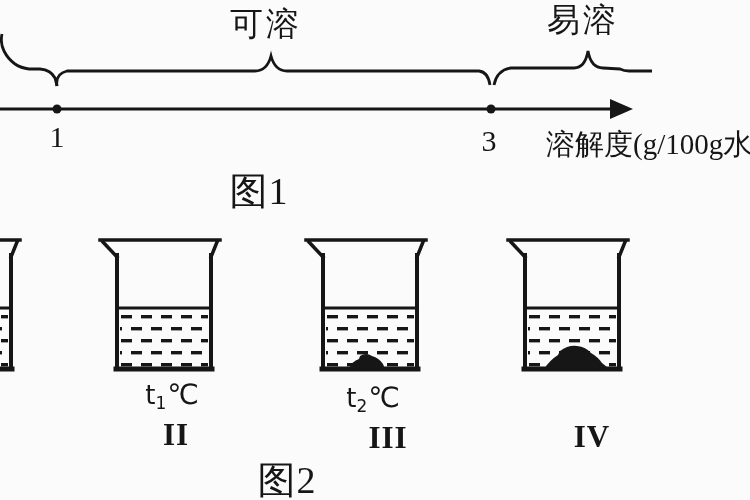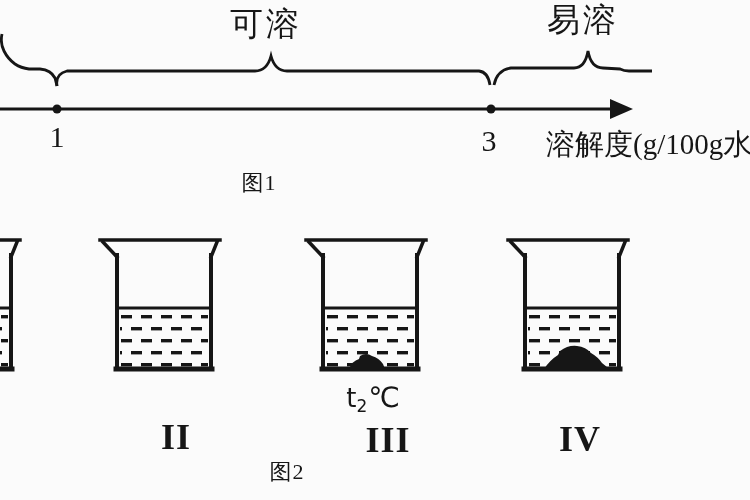--- a/index.html
+++ b/index.html
@@ -38,38 +38,38 @@
     font-family: "Liberation Serif", "DejaVu Serif", serif;
     font-size: 30px;
   }
   .axis-label {
     font-family: "Liberation Serif", "DejaVu Serif", serif;
     font-size: 29px;
     letter-spacing: 0px;
   }
   .caption {
     font-family: "Liberation Serif", "DejaVu Serif", serif;
-    font-size: 22px;
+    font-size: 38px;
     letter-spacing: 1px;
   }
   .temp {
     font-size: 26px;
     font-family: "DejaVu Sans", sans-serif;
   }
   .temp sub {
     font-size: 17px;
     vertical-align: -5px;
   }
   .temp .deg {
     font-size: 28px;
     margin-left: 1px;
   }
   .numeral {
     font-family: "Liberation Serif", "DejaVu Serif", serif;
-    font-size: 36px;
+    font-size: 31px;
     font-weight: bold;
     letter-spacing: 1px;
   }
 </style>
 </head>
 <body>
 
 <div id="canvas">
 
   <svg id="artwork" width="750" height="500" viewBox="0 0 750 500">
@@ -119,24 +119,27 @@
   <div class="txt cjk centered" style="left:583px; top:4px;">易溶</div>
 
   <div class="txt tick centered" style="left:57px; top:122px;">1</div>
 
   <div class="txt tick centered" style="left:489px; top:126px;">3</div>
 
   <div class="txt axis-label" style="left:546px; top:130px;">溶解度(g/100g水</div>
 
   <div class="txt caption centered" style="left:259px; top:172px;">图1</div>
 
+  <div class="txt temp centered" style="left:172px; top:381px;">
+    <span>t</span><sub>1</sub><span class="deg">℃</span>
+  </div>
   <div class="txt numeral centered" style="left:176px; top:419px;">II</div>
 
   <div class="txt temp centered" style="left:373px; top:384px;">
     <span>t</span><sub>2</sub><span class="deg">℃</span>
   </div>
   <div class="txt numeral centered" style="left:388px; top:422px;">III</div>
 
-  <div class="txt numeral centered" style="left:580px; top:421px;">IV</div>
+  <div class="txt numeral centered" style="left:592px; top:421px;">IV</div>
 
   <div class="txt caption centered" style="left:275px; top:461px;margin-left:12px;">图2</div>
 
 </div>
 
 </body></html>

